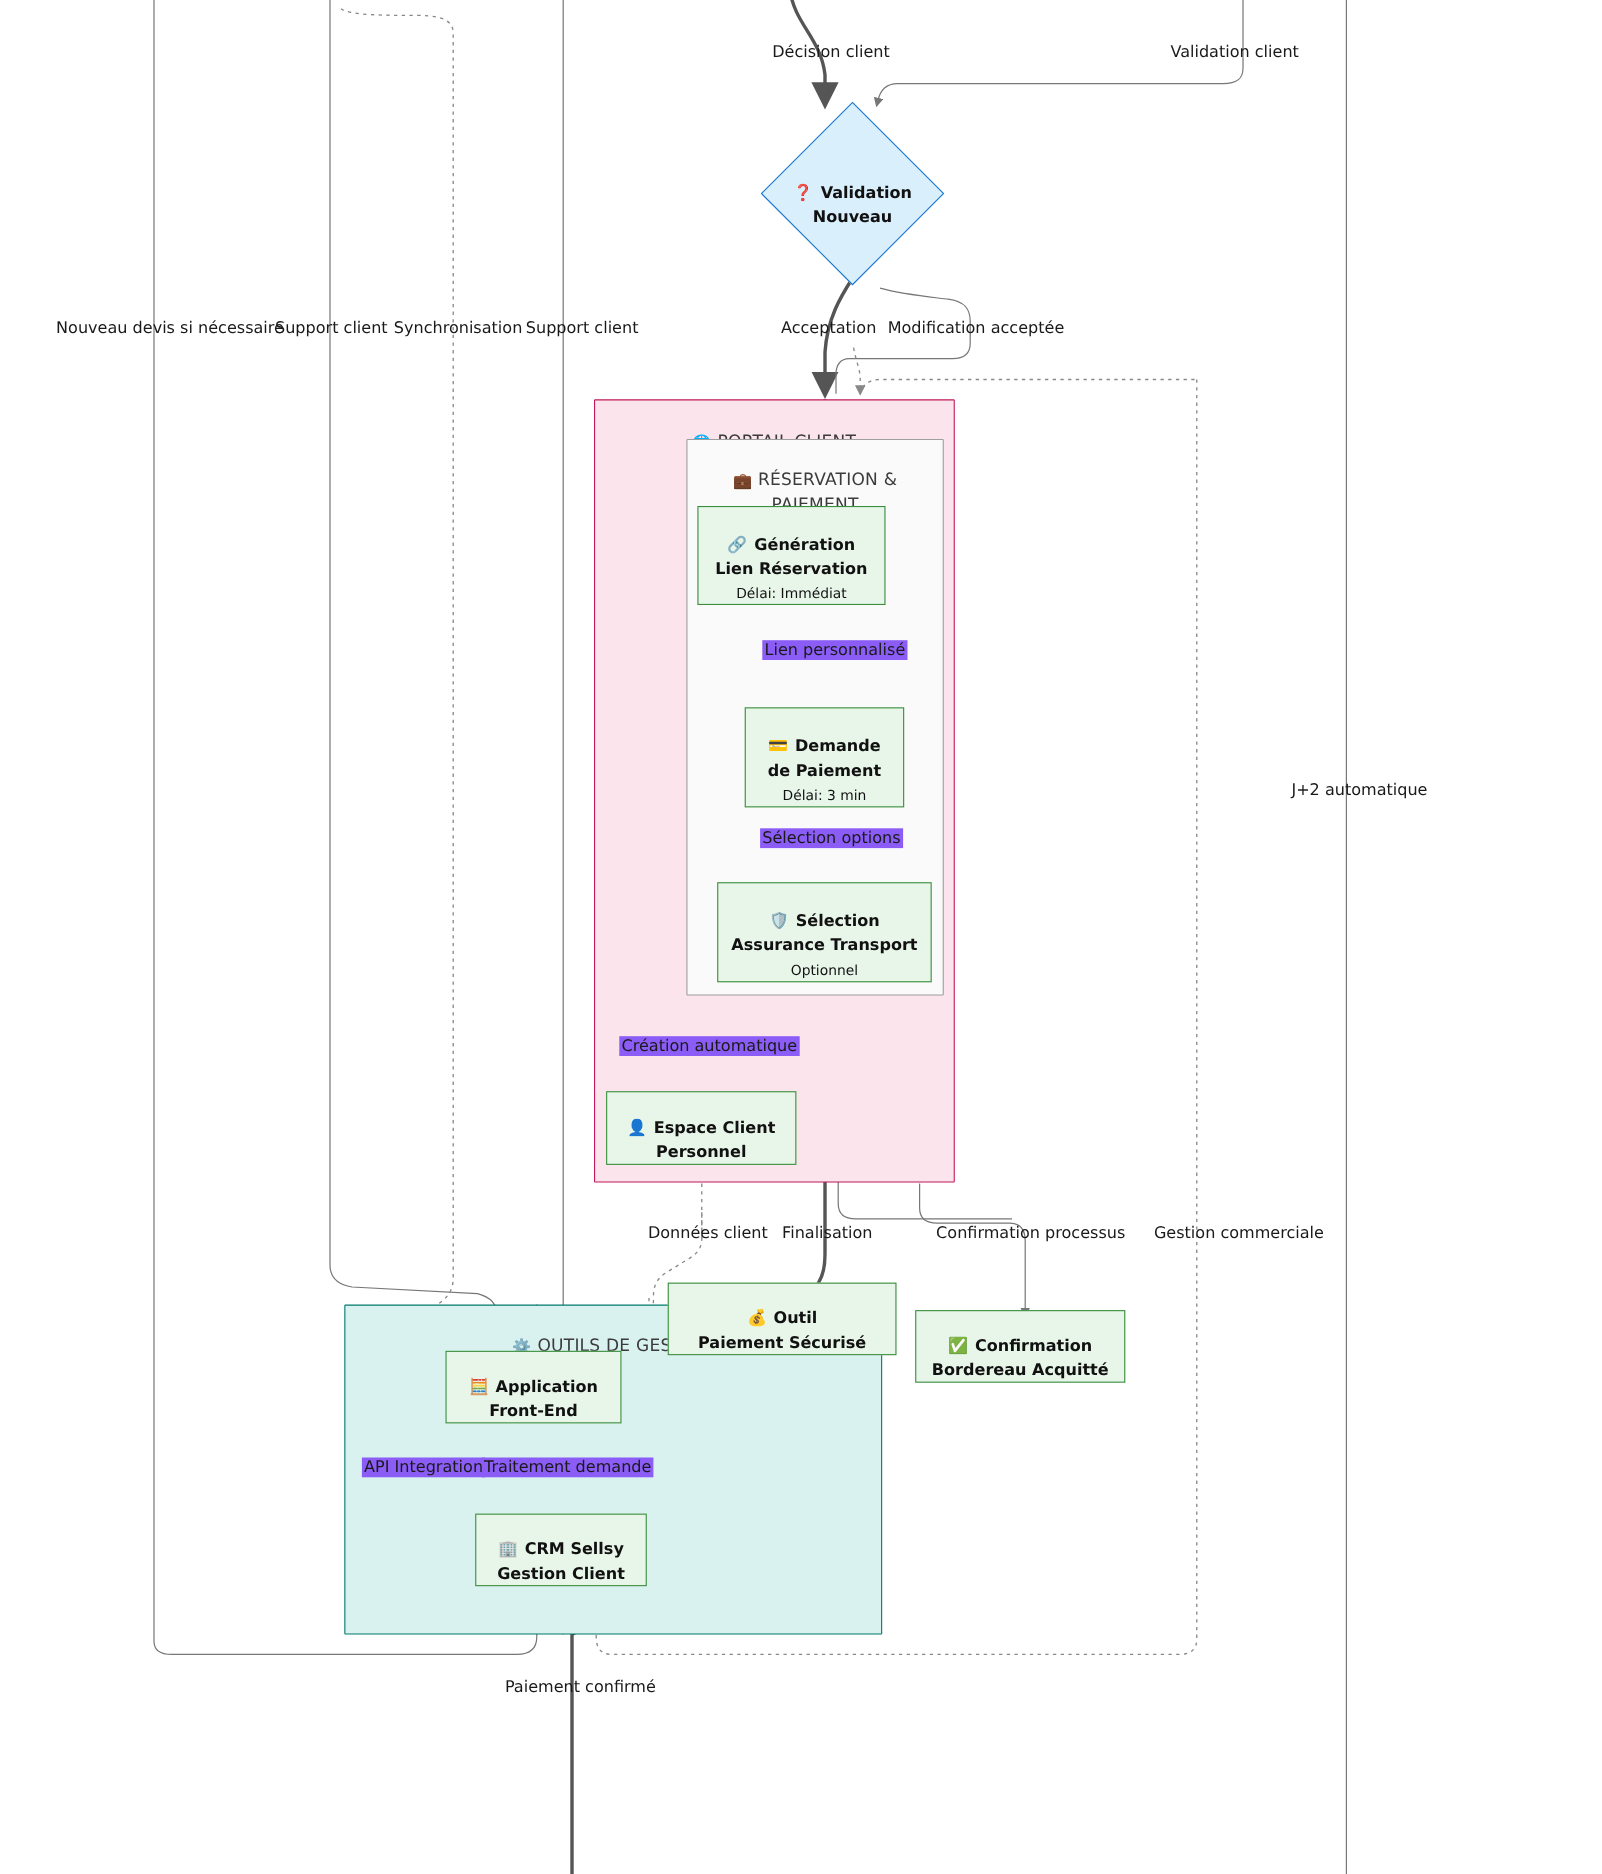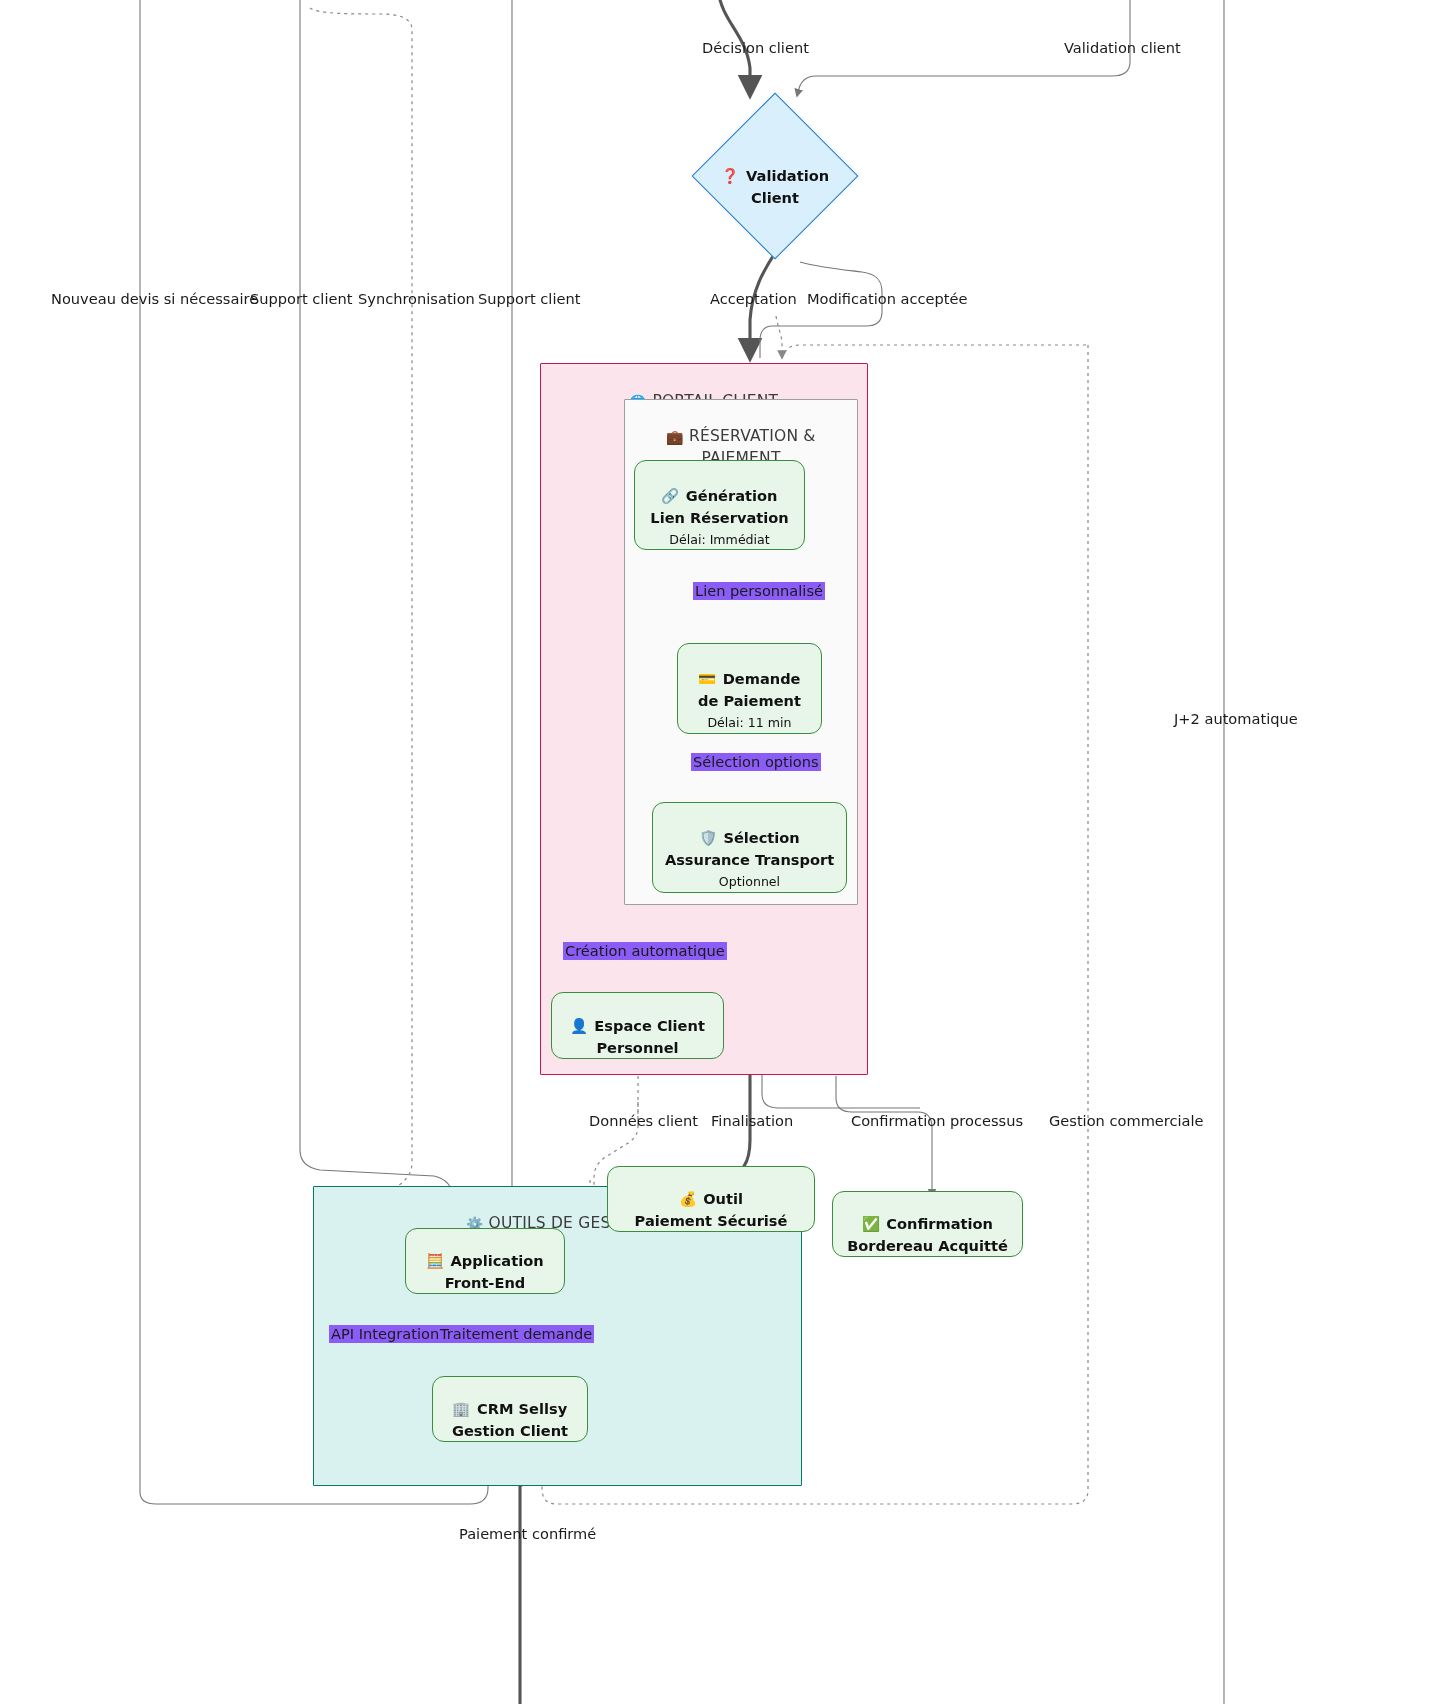--- a/index.html
+++ b/index.html
@@ -58,21 +58,21 @@
     background: #d9f2f0;
     border-color: #00796b;
   }
   #outils-gestion > .cluster-label { top: 5px; }
 
   
   .node {
     position: absolute;
     background: #e8f5e9;
     border: 1.6px solid #388e3c;
-    border-radius: 12px;
+    border-radius: 0;
     display: flex;
     flex-direction: column;
     align-items: center;
     justify-content: center;
     text-align: center;
     color: #111111;
   }
   .node .ttl {
     font-size: 14.6px;
     font-weight: bold;
@@ -230,38 +230,38 @@
   <div class="cluster" id="outils-gestion">
     <div class="cluster-label">
       <span class="cicon">⚙️</span><span>OUTILS DE GESTION</span>
     </div>
   </div>
 
   <div class="decision" style="left:691px; top:92px; width:168px; height:168px;">
     <div class="dshape"></div>
     <div class="dtext">
       <span class="nicon">❓</span><span>Validation
-Client</span>
+Nouveau</span>
     </div>
   </div>
 
   <div class="node" style="left:634px; top:460px; width:171px; height:90px;">
     <div class="ttl">
       <span class="nicon">🔗</span><span>Génération
 Lien Réservation</span>
     </div>
     <div class="sub">Délai: Immédiat</div>
   </div>
 
   <div class="node" style="left:677px; top:631px; width:145px; height:91px;margin-top:12px;">
     <div class="ttl">
       <span class="nicon">💳</span><span>Demande
 de Paiement</span>
     </div>
-    <div class="sub">Délai: 11 min</div>
+    <div class="sub">Délai: 3 min</div>
   </div>
 
   <div class="node" style="left:652px; top:802px; width:195px; height:91px;">
     <div class="ttl">
       <span class="nicon">🛡️</span><span>Sélection
 Assurance Transport</span>
     </div>
     <div class="sub">Optionnel</div>
   </div>
 

